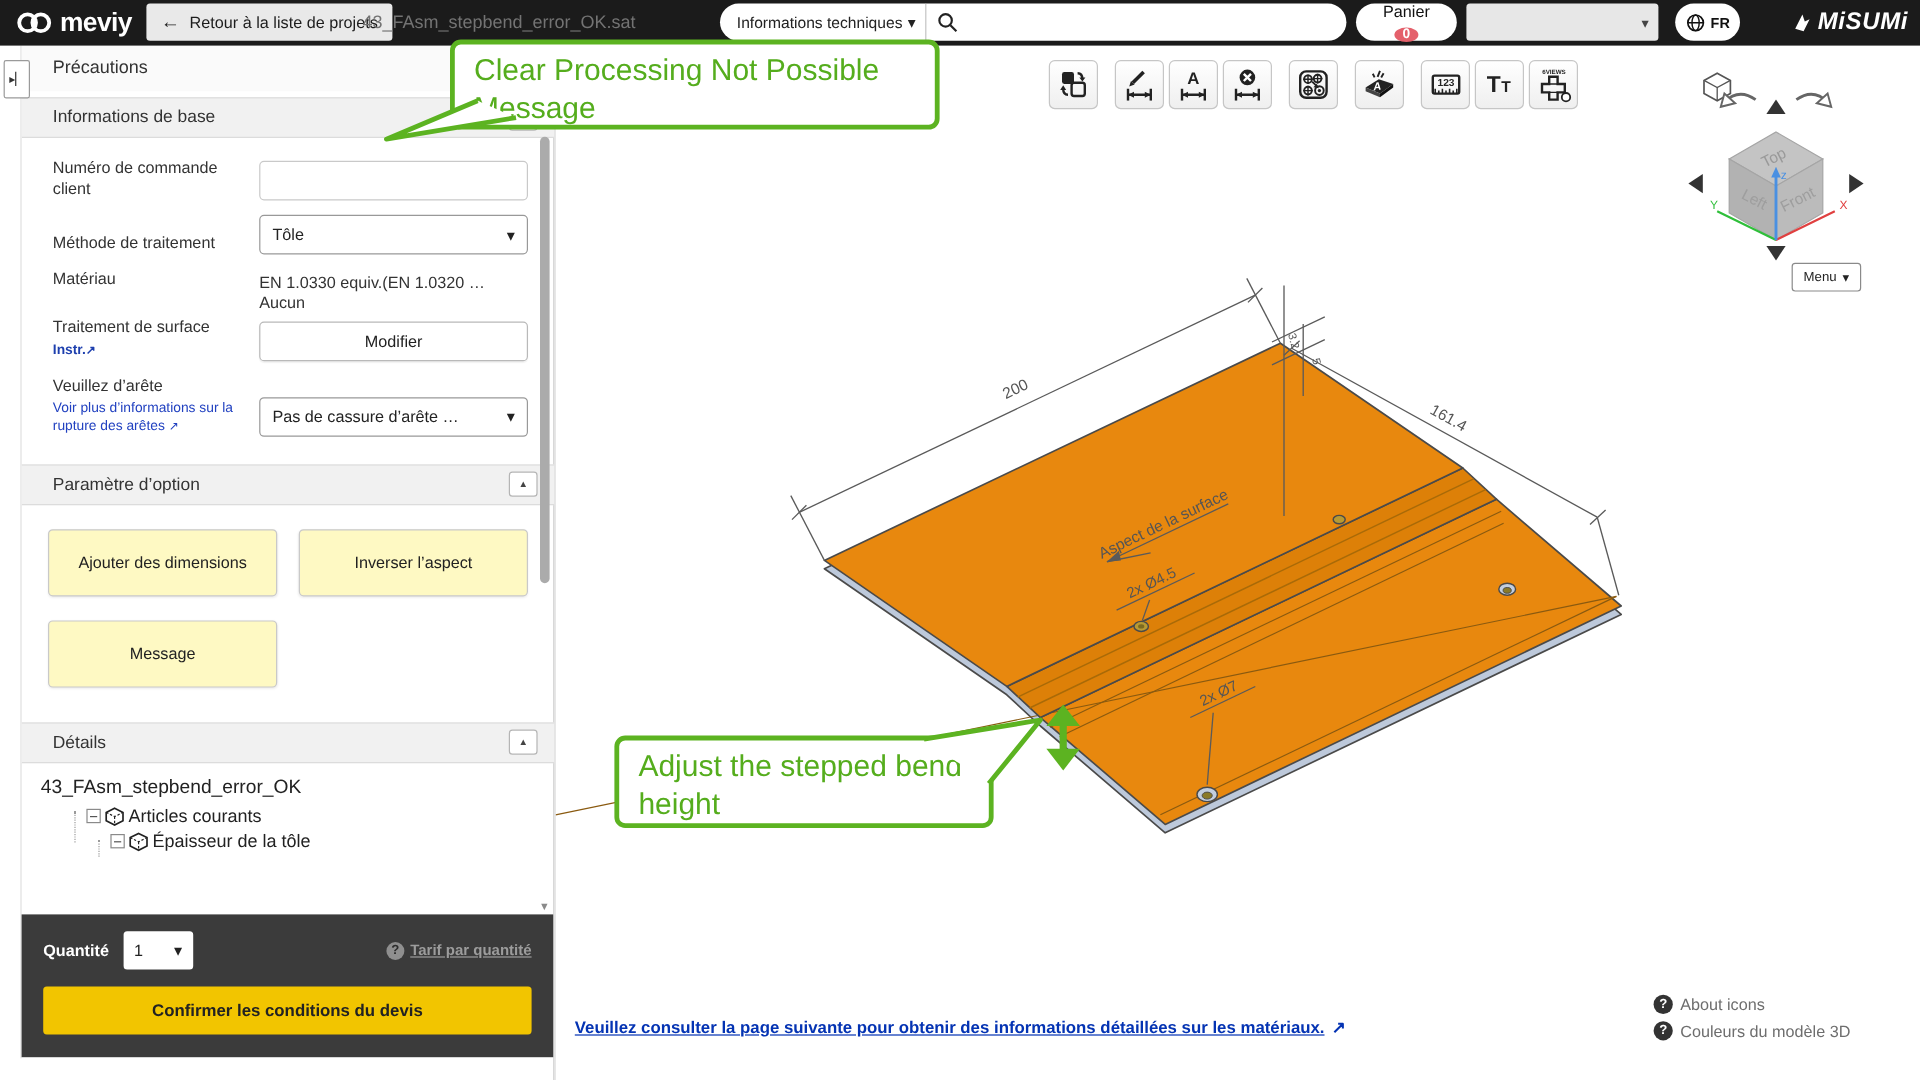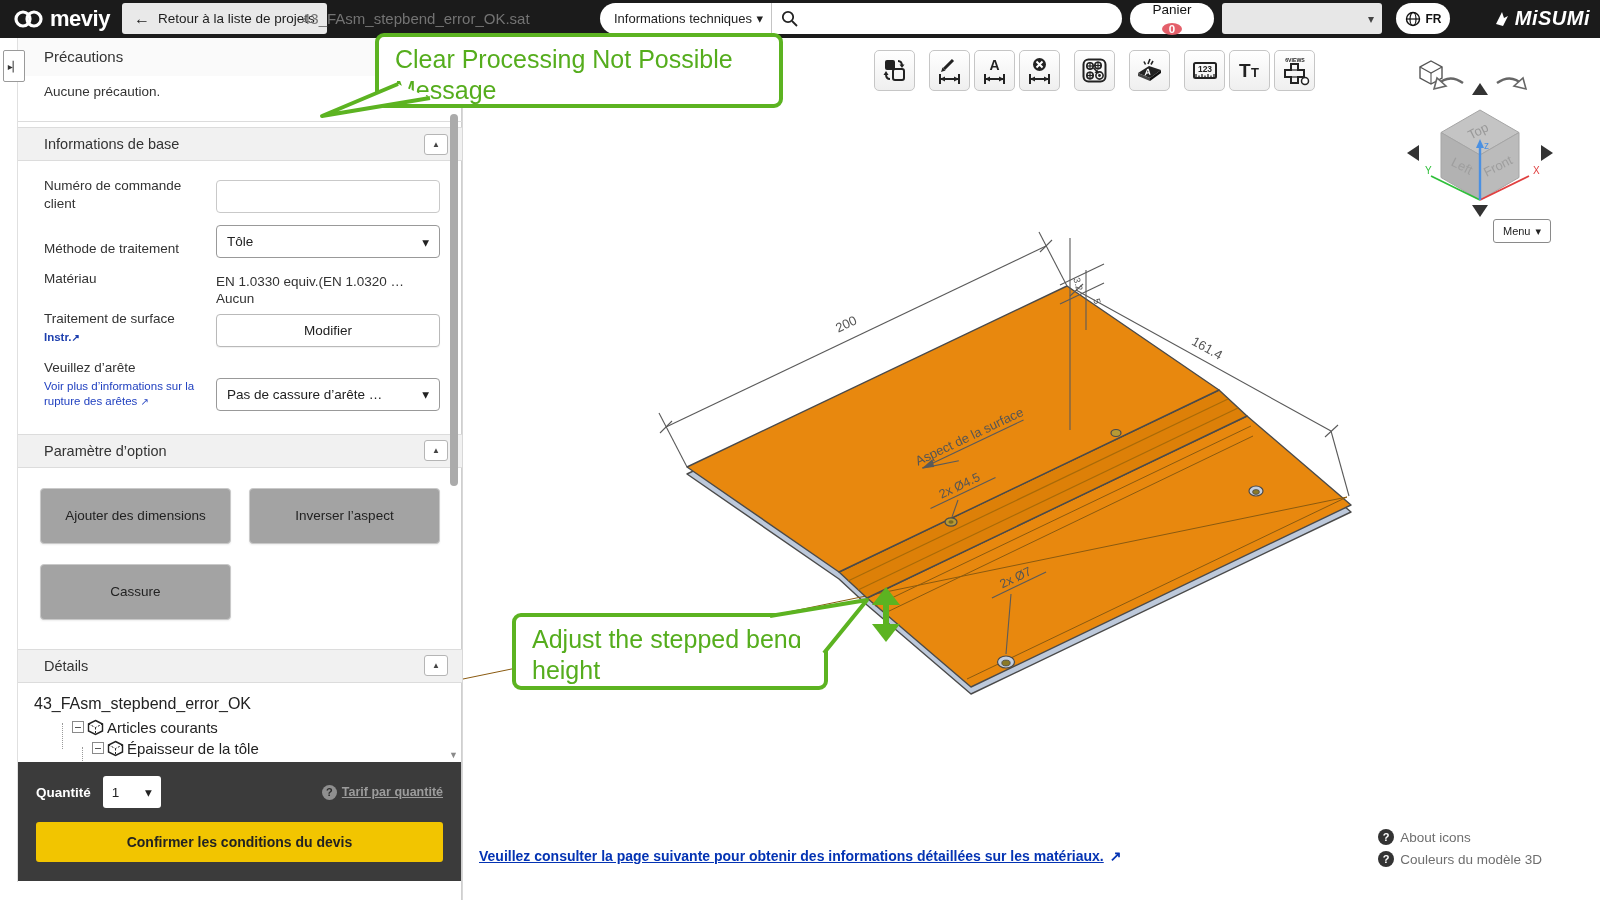--- a/index.html
+++ b/index.html
@@ -39,21 +39,21 @@
   .frow .lbl { width:172px; font-size:13.5px; color:#333; line-height:1.35; padding-top:4px; }
   .frow .ctrl { flex:1; }
   .tinput { width:100%; height:33px; border:1px solid #c9c9c9; border-radius:4px; padding:0 8px; font-size:13px; }
   .fselect { width:100%; height:33px; border:1px solid #999; border-radius:4px; background:#fff; display:flex; align-items:center; justify-content:space-between; padding:0 10px; font-size:13.5px; color:#222; cursor:pointer; }
   .ffval { font-size:13.5px; color:#333; padding-top:4px; }
   .minilink { font-size:11.5px; font-weight:bold; color:#1d3fae; text-decoration:none; cursor:pointer; }
   .bluelink { font-size:11.5px; color:#2141c0; text-decoration:none; line-height:1.35; display:inline-block; margin-top:2px; cursor:pointer; }
   .ext { font-size:10px; }
   .modify-btn { width:100%; height:33px; margin-top:8px; background:#fff; border:1px solid #b9b9b9; border-radius:4px; font-size:13.5px; color:#222; cursor:pointer; box-shadow:0 1px 1px rgba(0,0,0,0.06); }
   .optgrid { padding:20px 22px 24px 22px; display:grid; grid-template-columns:1fr 1fr; gap:20px 18px; }
-  .optbtn { height:56px; background:#a3a3a3; border:1px solid #c9c9c9; border-radius:4px; font-size:13.5px; color:#222; cursor:pointer; box-shadow:0 1px 2px rgba(0,0,0,0.07); }
+  .optbtn { height:56px; background:#fef9c3; border:1px solid #c9c9c9; border-radius:4px; font-size:13.5px; color:#222; cursor:pointer; box-shadow:0 1px 2px rgba(0,0,0,0.07); }
   .tree { position:relative; padding:12px 0 0 16px; }
   .tree-root { font-size:16px; color:#222; margin-bottom:6px; }
   .tnode { display:flex; align-items:center; gap:3px; font-size:15px; color:#222; margin-bottom:4px; }
   .tnode.lv1 { margin-left:38px; }
   .tnode.lv2 { margin-left:58px; }
   .ebox { width:12px; height:12px; border:1px solid #8a8a8a; background:#fff; position:relative; flex:0 0 12px; }
   .ebox:after { content:""; position:absolute; left:2px; right:2px; top:5px; border-top:1px solid #555; }
   .tree-line { position:absolute; border-left:1px dotted #9a9a9a; width:0; }
   .scrollbar { position:absolute; right:3px; top:76px; width:8px; height:372px; background:#ababab; border-radius:4px; }
   .scroll-dn { position:absolute; right:3px; top:712px; font-size:9px; color:#8a8a8a; }
@@ -140,21 +140,20 @@
       <span>MiSUMi</span>
     </div>
   </div>
 
   <div class="sidebar">
     <div class="collapse-strip"></div>
     <button class="collapse-btn">▸▏</button>
 
     <div class="side-content">
       <div class="sec-head">Précautions</div>
-      <div class="empty-row">Aucune précaution.</div>
 
       <div class="band">
         <span>Informations de base</span>
         <button class="fold-btn">▲</button>
       </div>
       <div class="form">
         <div class="frow">
           <div class="lbl">Numéro de commande client</div>
           <div class="ctrl"><input class="tinput" style=""></div>
         </div>
@@ -195,21 +194,21 @@
         </div>
       </div>
 
       <div class="band">
         <span>Paramètre d’option</span>
         <button class="fold-btn">▲</button>
       </div>
       <div class="optgrid">
         <button class="optbtn">Ajouter des dimensions</button>
         <button class="optbtn">Inverser l’aspect</button>
-        <button class="optbtn">Cassure</button>
+        <button class="optbtn">Message</button>
       </div>
 
       <div class="band">
         <span>Détails</span>
         <button class="fold-btn">▲</button>
       </div>
       <div class="tree">
         <div class="tree-root">43_FAsm_stepbend_error_OK</div>
         <div class="tree-line" style="left:44px; top:40px; height:26px;"></div>
         <div class="tree-line" style="left:64px; top:64px; height:14px;"></div>

